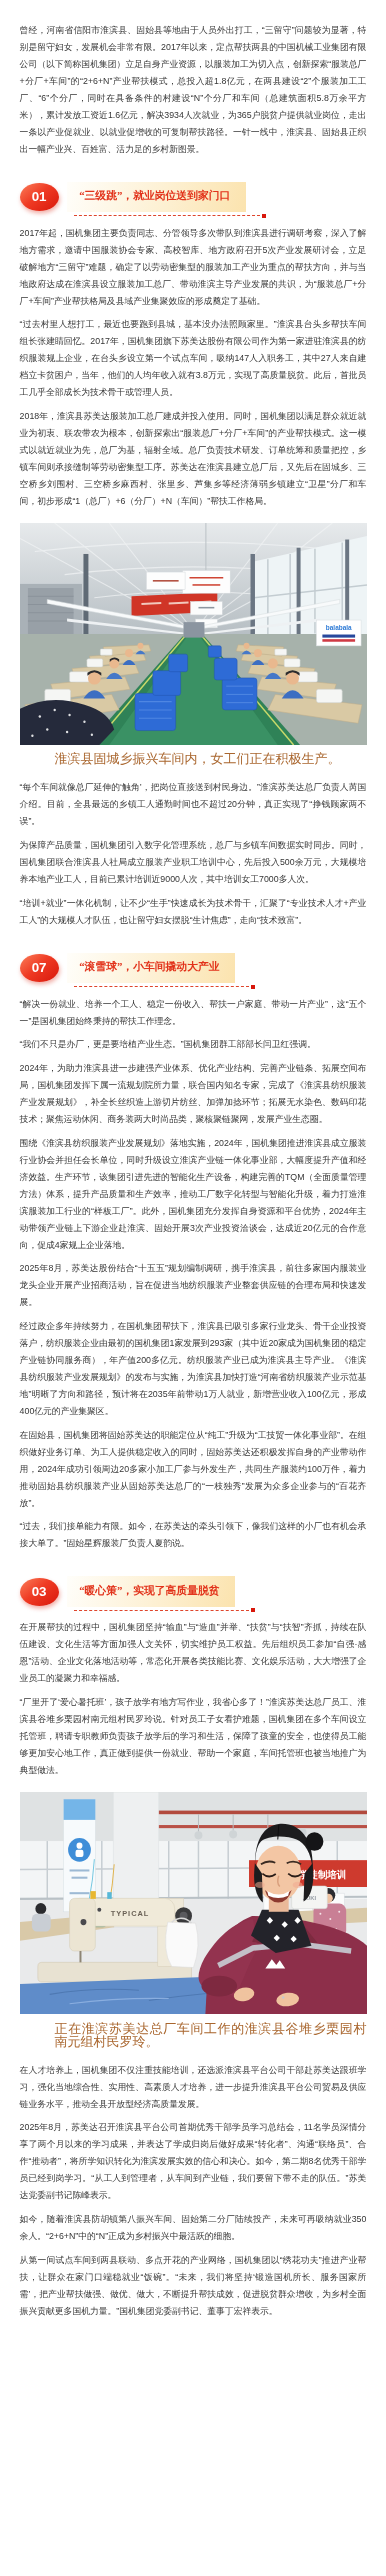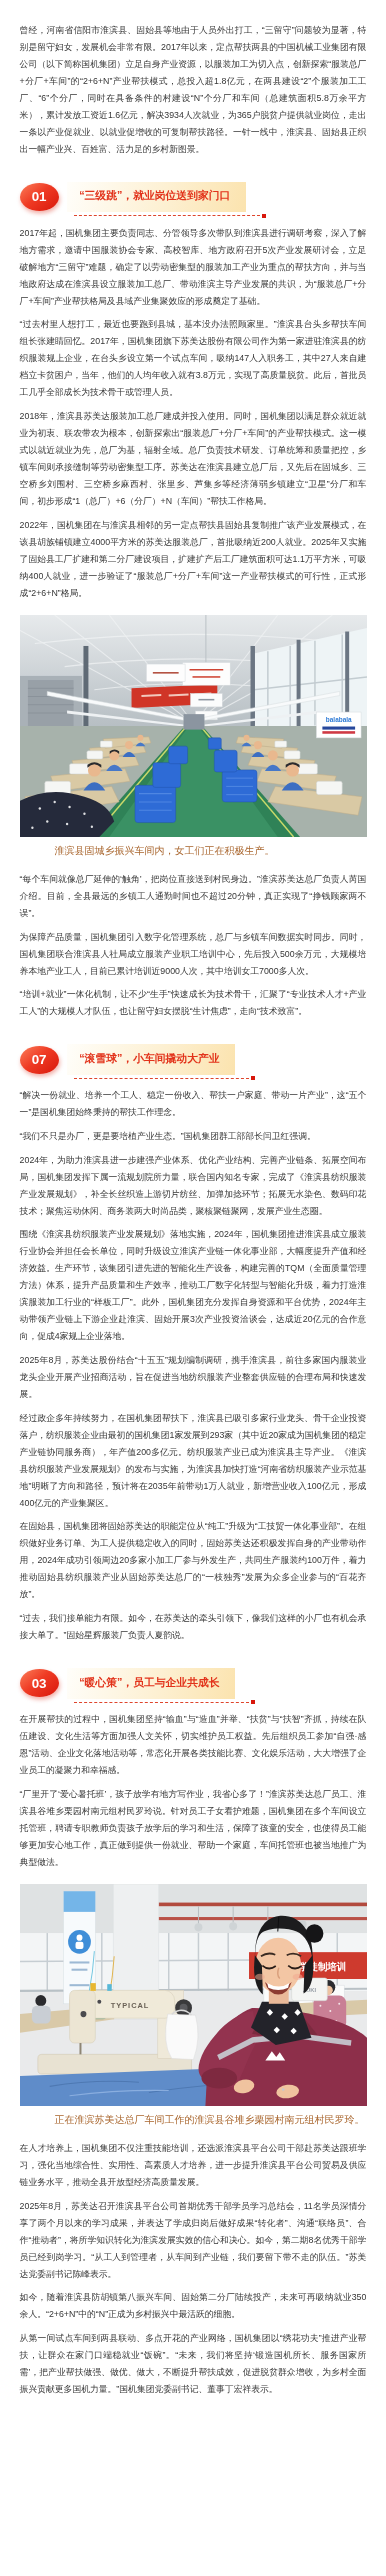--- a/index.html
+++ b/index.html
@@ -7,49 +7,48 @@
         font-family:"Liberation Sans","DejaVu Sans",sans-serif;}
   .article{padding:21.6px 19.6px 0 19.6px;color:#363636;font-size:8.8px;line-height:17px;}
   .para{margin:0 0 6.7px 0;text-align:justify;}
   .section-header{display:flex;align-items:center;margin:24px 0 12.4px 0;}
   .sec-badge{flex:0 0 auto;width:39px;height:28px;border-radius:50%;
      background:linear-gradient(140deg,#fb7f5b 0%,#ef3b24 45%,#d8170b 100%);
      color:#ffffff;font-size:13.4px;font-weight:bold;display:flex;align-items:center;justify-content:center;
      box-shadow:1px 2.6px 4.1px rgba(216,30,10,.35);}
   .sec-title-box{position:relative;margin-left:8.2px;display:inline-block;
      background:linear-gradient(105deg,#fffefa 0%,#fdf0d2 55%,#fbe3ae 100%);
-     padding:6.7px 15.5px 9.8px 12.4px;}
+     padding:6.7px 15.5px 9.8px 12.4px;font-family:Liberation Serif, serif;}
   .sec-title{color:#e2331b;font-size:10.8px;font-weight:bold;line-height:1.3;white-space:nowrap;}
   .sec-dash{position:absolute;left:7.2px;bottom:-4.1px;width:calc(100% + 7.2px);height:0;
      border-top:1px dashed #df452c;}
   .sec-dash-end{position:absolute;right:-5.7px;top:-2.6px;width:4.1px;height:4.1px;background:#d8170b;}
   .figure{margin:13.4px 0 9.3px 0;}
   .photo-frame{width:347px;height:222px;overflow:hidden;background:#cfd4d7;}
   .photo-frame svg{display:block;width:347px;height:222px;}
-  .photo-caption{margin-top:7.2px;margin-bottom:13.4px;color:#a9662e;font-size:10px;line-height:13.4px;text-align:justify;padding-left:35px;}
+  .photo-caption{margin-top:7.2px;margin-bottom:13.4px;color:#a9662e;font-size:13px;line-height:13.4px;text-align:justify;padding-left:35px;}
 </style>
 </head>
 <body>
 
 <div class="page">
   <div class="article">
       <p class="para">曾经，河南省信阳市淮滨县、固始县等地由于人员外出打工，“三留守”问题较为显著，特别是留守妇女，发展机会非常有限。2017年以来，定点帮扶两县的中国机械工业集团有限公司（以下简称国机集团）立足自身产业资源，以服装加工为切入点，创新探索“服装总厂+分厂+车间”的“2+6+N”产业帮扶模式，总投入超1.8亿元，在两县建设“2”个服装加工工厂、“6”个分厂，同时在具备条件的村建设“N”个分厂和车间（总建筑面积5.8万余平方米），累计发放工资近1.6亿元，解决3934人次就业，为365户脱贫户提供就业岗位，走出一条以产业促就业、以就业促增收的可复制帮扶路径。一针一线中，淮滨县、固始县正织出一幅产业兴、百姓富、活力足的乡村新图景。</p>
       <div class="section-header">
     <div class="sec-badge">01</div>
     <div class="sec-title-box">
       <div class="sec-title">“三级跳”，就业岗位送到家门口</div>
       <div class="sec-dash">
         <div class="sec-dash-end"></div>
       </div>
     </div>
   </div>
       <p class="para">2017年起，国机集团主要负责同志、分管领导多次带队到淮滨县进行调研考察，深入了解地方需求，邀请中国服装协会专家、高校智库、地方政府召开5次产业发展研讨会，立足破解地方“三留守”难题，确定了以劳动密集型的服装加工产业为重点的帮扶方向，并与当地政府达成在淮滨县设立服装加工总厂、带动淮滨主导产业发展的共识，为“服装总厂+分厂+车间”产业帮扶格局及县域产业集聚效应的形成奠定了基础。</p>
       <p class="para">“过去村里人想打工，最近也要跑到县城，基本没办法照顾家里。”淮滨县台头乡帮扶车间组长张建睛回忆。2017年，国机集团旗下苏美达股份有限公司作为第一家进驻淮滨县的纺织服装规上企业，在台头乡设立第一个试点车间，吸纳147人入职务工，其中27人来自建档立卡贫困户，当年，他们的人均年收入就有3.8万元，实现了高质量脱贫。此后，首批员工几乎全部成长为技术骨干或管理人员。</p>
       <p class="para">2018年，淮滨县苏美达服装加工总厂建成并投入使用。同时，国机集团以满足群众就近就业为初衷、联农带农为根本，创新探索出“服装总厂+分厂+车间”的产业帮扶模式。这一模式以就近就业为先，总厂为基，辐射全域。总厂负责技术研发、订单统筹和质量把控，乡镇车间则承接缝制等劳动密集型工序。苏美达在淮滨县建立总厂后，又先后在固城乡、三空桥乡刘围村、三空桥乡麻西村、张里乡、芦集乡等经济薄弱乡镇建立“卫星”分厂和车间，初步形成“1（总厂）+6（分厂）+N（车间）”帮扶工作格局。</p>
-      <p class="para">2022年，国机集团在与淮滨县相邻的另一定点帮扶县固始县复制推广该产业发展模式，在该县胡族铺镇建立4000平方米的苏美达服装总厂，首批吸纳近200人就业。2025年又实施了固始县工厂扩建和第二分厂建设项目，扩建扩产后工厂建筑面积可达1.1万平方米，可吸纳400人就业，进一步验证了“服装总厂+分厂+车间”这一产业帮扶模式的可行性，正式形成“2+6+N”格局。</p>
       <div class="figure">
     <div class="photo-frame">
           <svg id="svg-factory" viewBox="0 0 700 430" preserveAspectRatio="none" style="font-size:17px">
     <defs>
       <linearGradient id="cg" x1="0" y1="0" x2="0" y2="1">
         <stop offset="0" stop-color="#e7eaec"></stop>
                 <stop offset="1" stop-color="#b6bec3"></stop>
       </linearGradient>
     </defs>
     <rect x="0" y="0" width="700" height="218" fill="url(#cg)"></rect>
@@ -231,21 +230,21 @@
       <p class="para">“我们不只是办厂，更是要培植产业生态。”国机集团群工部部长闫卫红强调。</p>
       <p class="para">2024年，为助力淮滨县进一步建强产业体系、优化产业结构、完善产业链条、拓展空间布局，国机集团发挥下属一流规划院所力量，联合国内知名专家，完成了《淮滨县纺织服装产业发展规划》，补全长丝织造上游切片纺丝、加弹加捻环节；拓展无水染色、数码印花技术；聚焦运动休闲、商务装两大时尚品类，聚核聚链聚网，发展产业生态圈。</p>
       <p class="para">围绕《淮滨县纺织服装产业发展规划》落地实施，2024年，国机集团推进淮滨县成立服装行业协会并担任会长单位，同时升级设立淮滨产业链一体化事业部，大幅度提升产值和经济效益。生产环节，该集团引进先进的智能化生产设备，构建完善的TQM（全面质量管理方法）体系，提升产品质量和生产效率，推动工厂数字化转型与智能化升级，着力打造淮滨服装加工行业的“样板工厂”。此外，国机集团充分发挥自身资源和平台优势，2024年主动带领产业链上下游企业赴淮滨、固始开展3次产业投资洽谈会，达成近20亿元的合作意向，促成4家规上企业落地。</p>
       <p class="para">2025年8月，苏美达股份结合“十五五”规划编制调研，携手淮滨县，前往多家国内服装业龙头企业开展产业招商活动，旨在促进当地纺织服装产业整套供应链的合理布局和快速发展。</p>
       <p class="para">经过政企多年持续努力，在国机集团帮扶下，淮滨县已吸引多家行业龙头、骨干企业投资落户，纺织服装企业由最初的国机集团1家发展到293家（其中近20家成为国机集团的稳定产业链协同服务商），年产值200多亿元。纺织服装产业已成为淮滨县主导产业。《淮滨县纺织服装产业发展规划》的发布与实施，为淮滨县加快打造“河南省纺织服装产业示范基地”明晰了方向和路径，预计将在2035年前带动1万人就业，新增营业收入100亿元，形成400亿元的产业集聚区。</p>
       <p class="para">在固始县，国机集团将固始苏美达的职能定位从“纯工”升级为“工技贸一体化事业部”。在组织做好业务订单、为工人提供稳定收入的同时，固始苏美达还积极发挥自身的产业带动作用，2024年成功引领周边20多家小加工厂参与外发生产，共同生产服装约100万件，着力推动固始县纺织服装产业从固始苏美达总厂的“一枝独秀”发展为众多企业参与的“百花齐放”。</p>
       <p class="para">“过去，我们接单能力有限。如今，在苏美达的牵头引领下，像我们这样的小厂也有机会承接大单了。”固始星辉服装厂负责人夏韵说。</p>
       <div class="section-header">
     <div class="sec-badge">03</div>
     <div class="sec-title-box">
-      <div class="sec-title">“暖心策”，员工与企业共成长</div>
+      <div class="sec-title">“暖心策”，实现了高质量脱贫</div>
       <div class="sec-dash">
         <div class="sec-dash-end"></div>
       </div>
     </div>
   </div>
       <p class="para">在开展帮扶的过程中，国机集团坚持“输血”与“造血”并举、“扶贫”与“扶智”齐抓，持续在队伍建设、文化生活等方面加强人文关怀，切实维护员工权益。先后组织员工参加“自强·感恩”活动、企业文化落地活动等，常态化开展各类技能比赛、文化娱乐活动，大大增强了企业员工的凝聚力和幸福感。</p>
       <p class="para">“厂里开了‘爱心暑托班’，孩子放学有地方写作业，我省心多了！”淮滨苏美达总厂员工、淮滨县谷堆乡栗园村南元组村民罗玲说。针对员工子女看护难题，国机集团在多个车间设立托管班，聘请专职教师负责孩子放学后的学习和生活，保障了孩童的安全，也使得员工能够更加安心地工作，真正做到提供一份就业、帮助一个家庭，车间托管班也被当地推广为典型做法。</p>
       <div class="figure">
     <div class="photo-frame">
           <svg id="svg-portrait" viewBox="0 0 700 430" preserveAspectRatio="none" style="font-size:17px">

